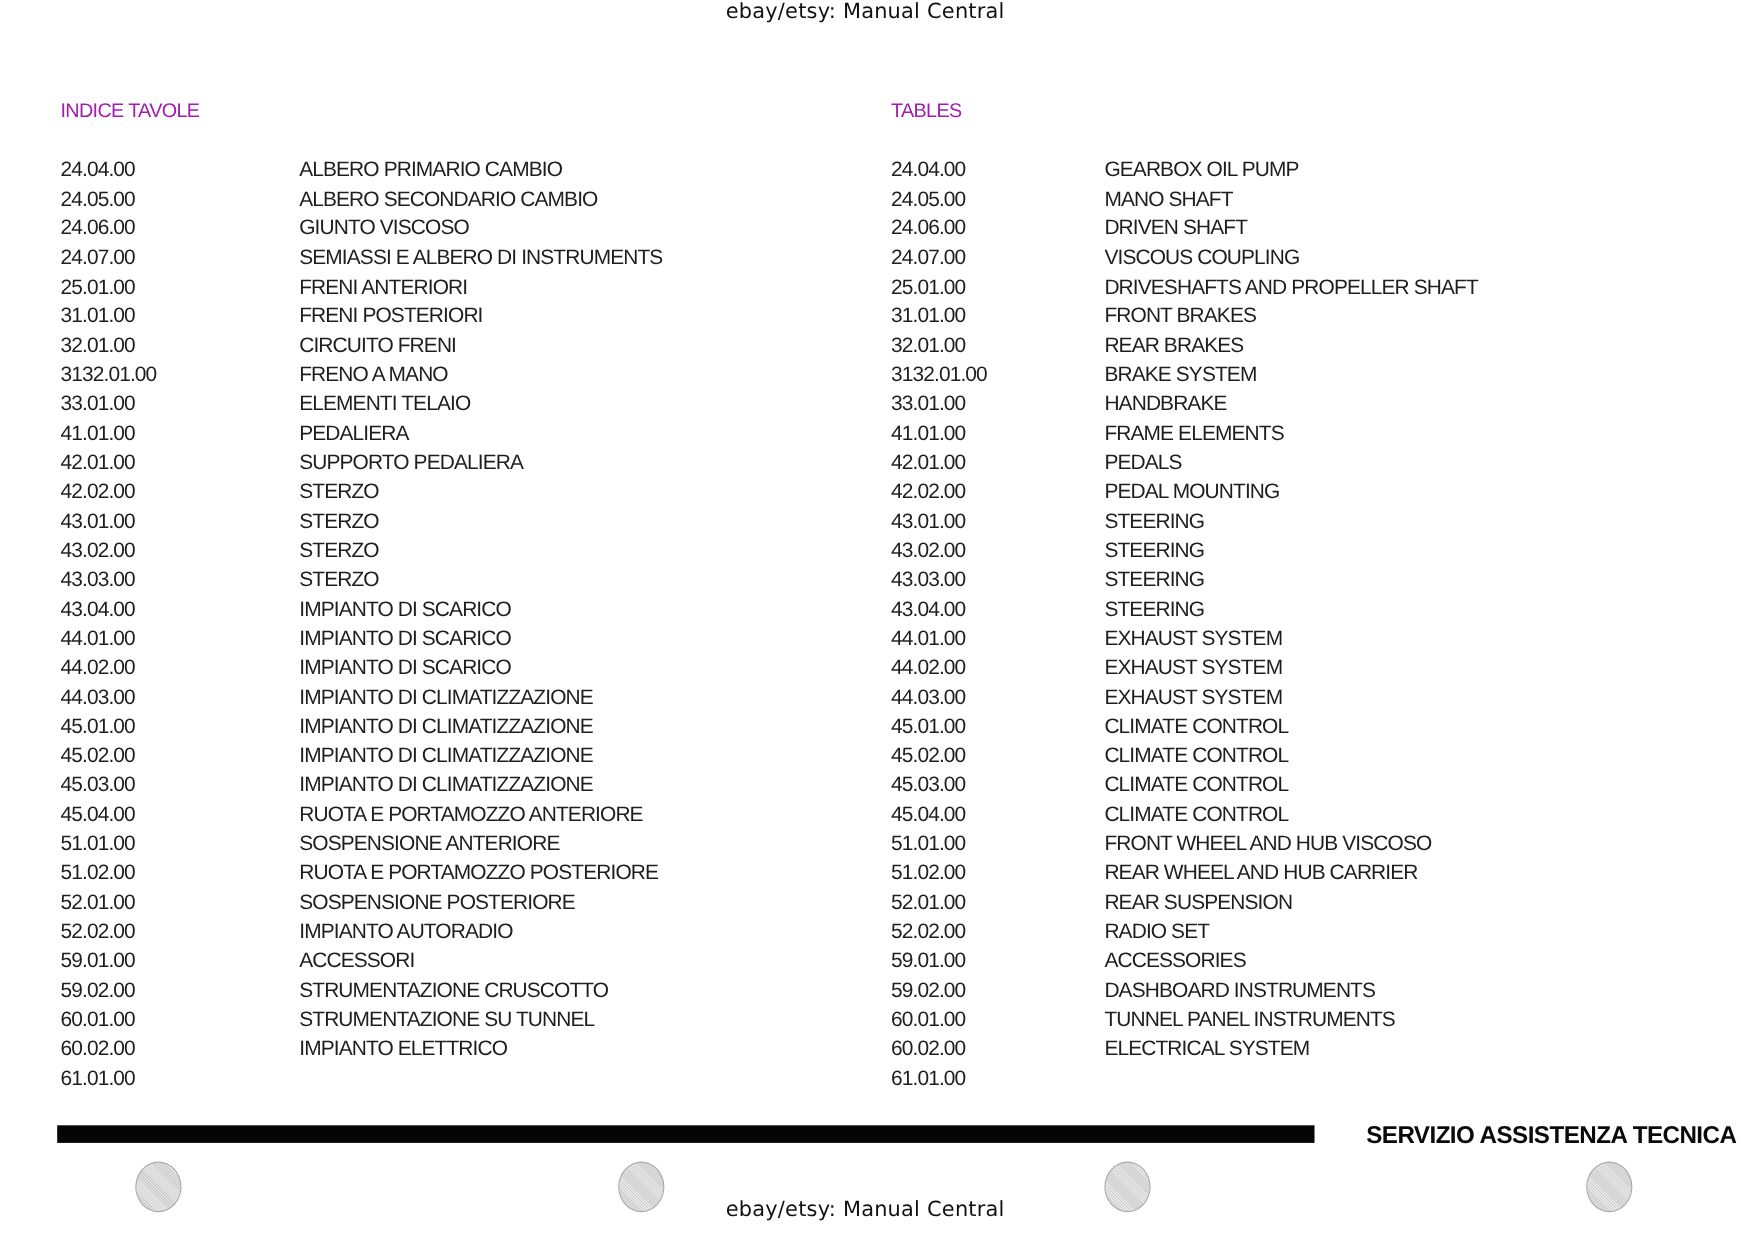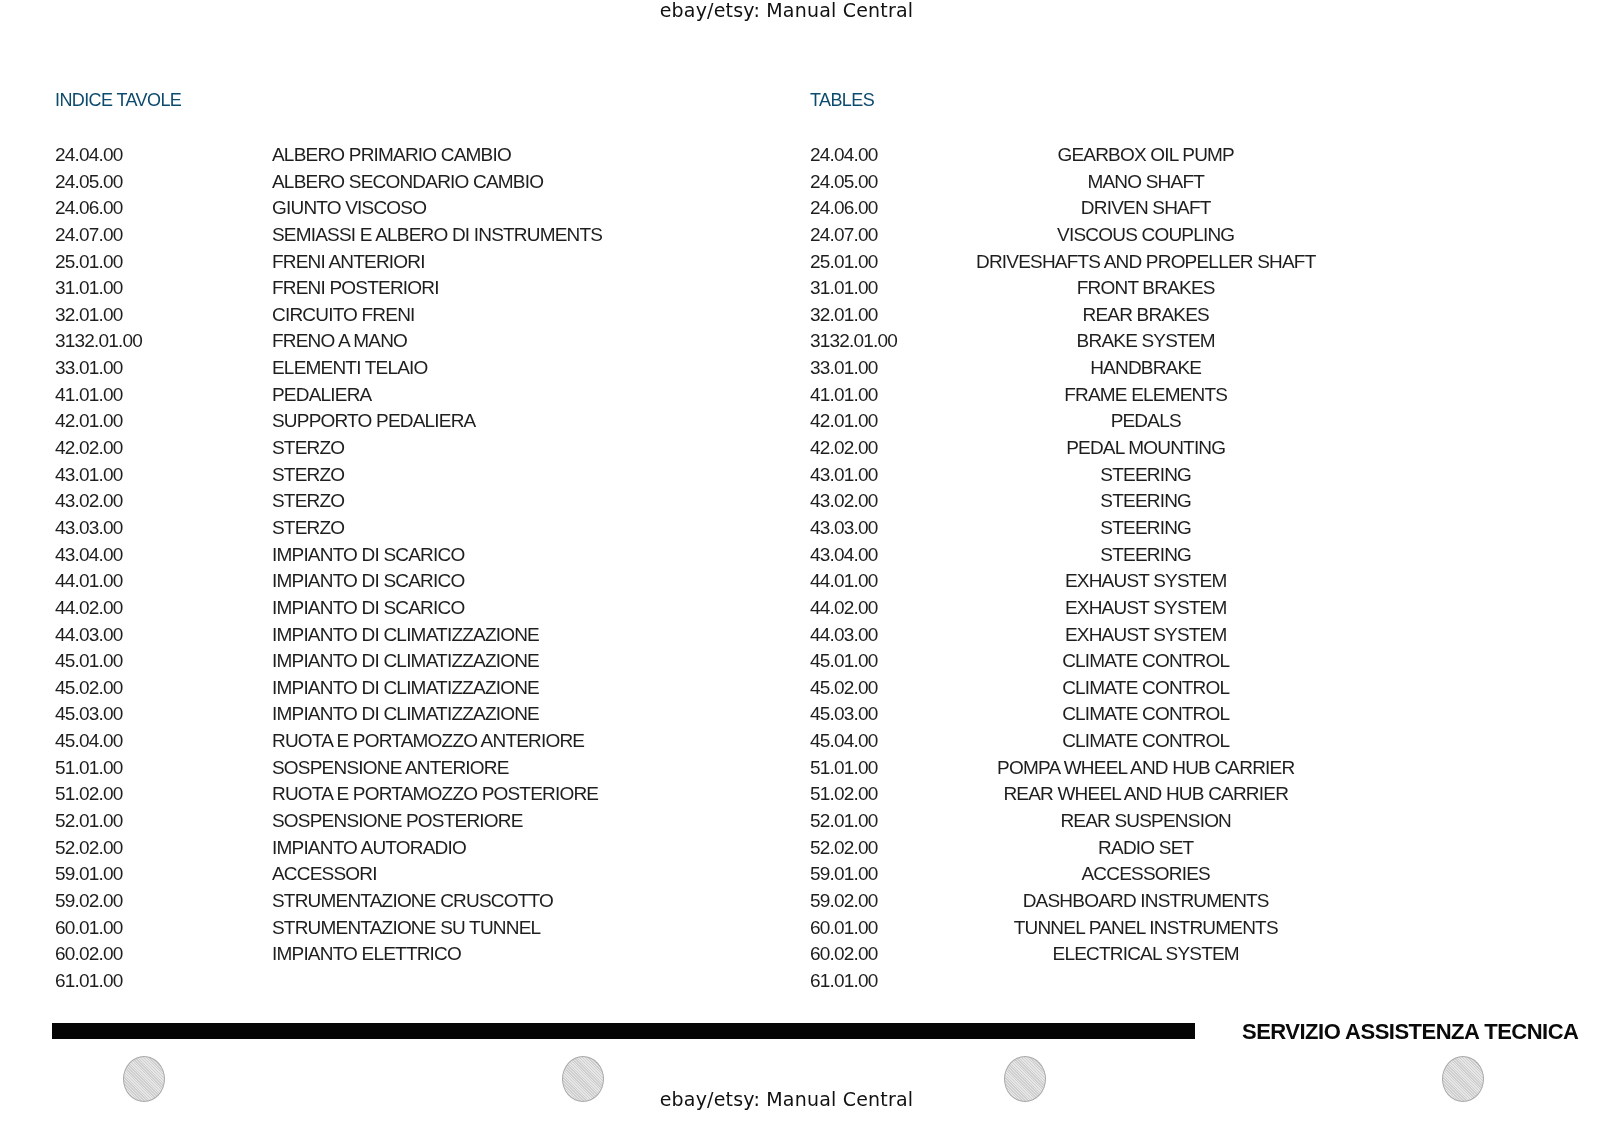--- a/index.html
+++ b/index.html
@@ -26,33 +26,33 @@
       letter-spacing: 0.2px;
     }
     .watermark.top { top: -1px; }
     .watermark.bottom { top: 1088px; }
 
     .heading {
       position: absolute;
       top: 90px;
       font-size: 18px;
       letter-spacing: -0.6px;
-      color: #0c4a6e;
+      color: #a21caf;
     }
     .heading.left { left: 55px; }
     .heading.right { left: 810px; text-align: right; }
 
     .col {
       position: absolute;
       top: 144px;
     }
     .col.left-codes { left: 55px; }
     .col.left-desc { left: 272px; }
     .col.right-codes { left: 810px; }
-    .col.right-desc { left: 976px; text-align: center; }
+    .col.right-desc { left: 1004px; }
 
     .row {
       height: 26.65px;
       line-height: 22px;
       font-size: 19px;
       letter-spacing: -0.8px;
       white-space: nowrap;
       color: #1e1e1e;
     }
 
@@ -211,21 +211,21 @@
     <div class="row">STEERING</div>
     <div class="row">STEERING</div>
     <div class="row">STEERING</div>
     <div class="row">EXHAUST SYSTEM</div>
     <div class="row">EXHAUST SYSTEM</div>
     <div class="row">EXHAUST SYSTEM</div>
     <div class="row">CLIMATE CONTROL</div>
     <div class="row">CLIMATE CONTROL</div>
     <div class="row">CLIMATE CONTROL</div>
     <div class="row">CLIMATE CONTROL</div>
-    <div class="row">POMPA WHEEL AND HUB CARRIER</div>
+    <div class="row">FRONT WHEEL AND HUB VISCOSO</div>
     <div class="row">REAR WHEEL AND HUB CARRIER</div>
     <div class="row">REAR SUSPENSION</div>
     <div class="row">RADIO SET</div>
     <div class="row">ACCESSORIES</div>
     <div class="row">DASHBOARD INSTRUMENTS</div>
     <div class="row">TUNNEL PANEL INSTRUMENTS</div>
     <div class="row">ELECTRICAL SYSTEM</div>
   </div>
 
 <div class="bar"></div>

